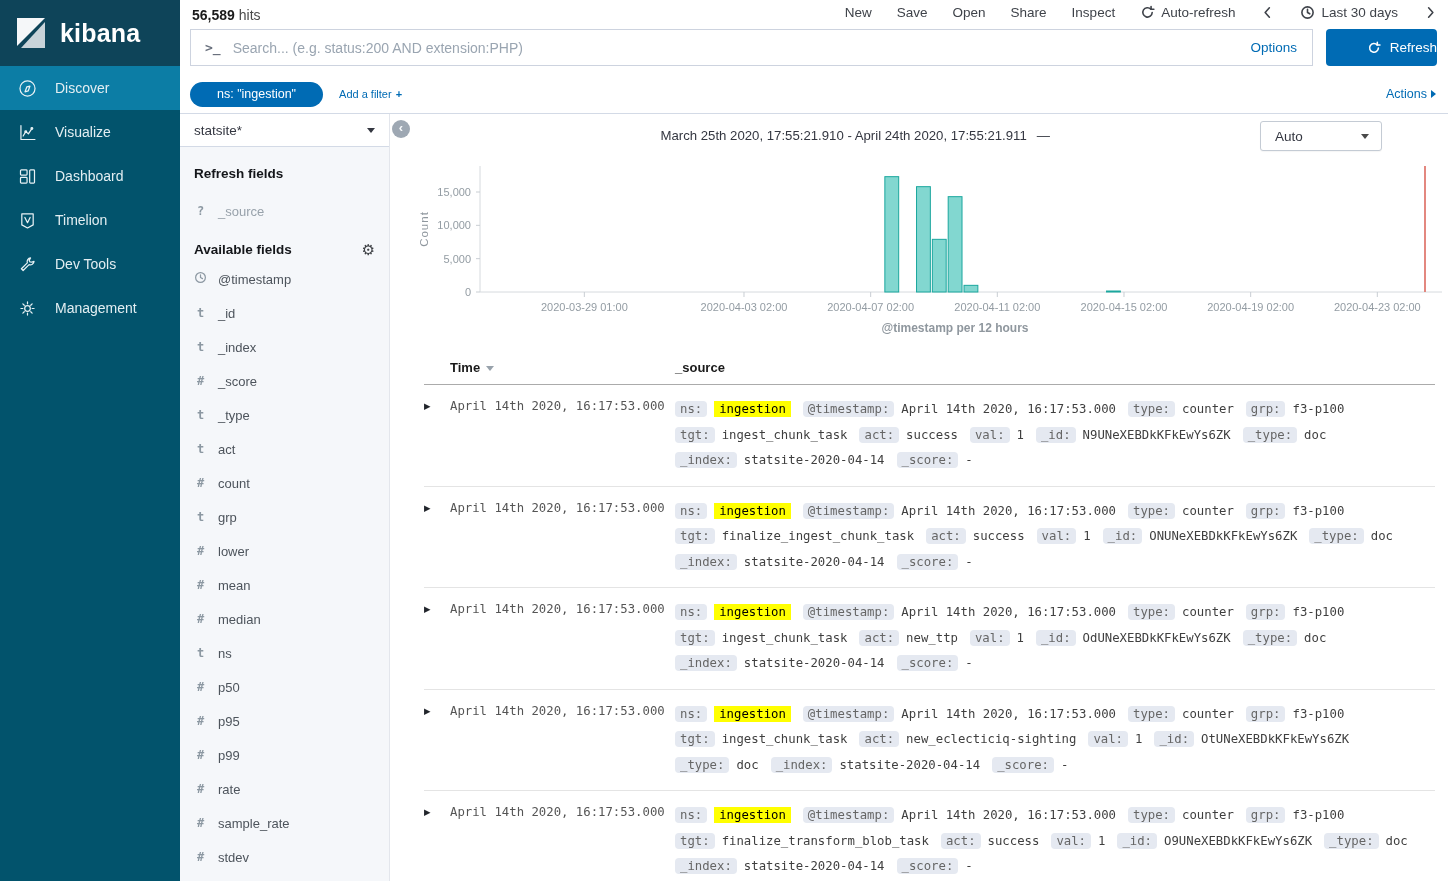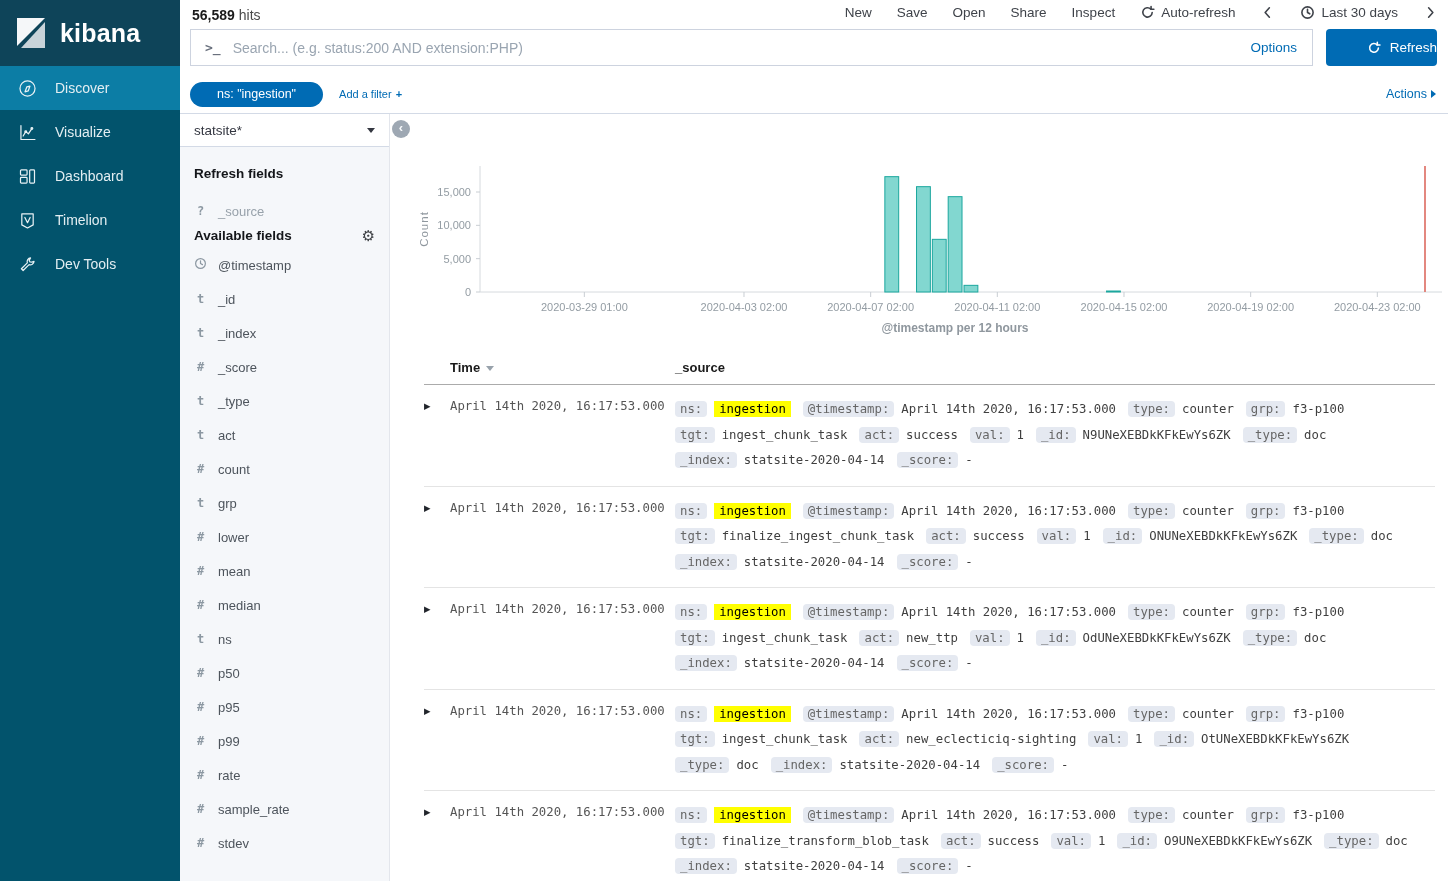--- a/index.html
+++ b/index.html
@@ -40,21 +40,21 @@
   .content { position:absolute; left:180px; right:0; top:114px; bottom:0; background:#fff; }
 
   
   .fields-panel { position:absolute; left:0; top:0; bottom:0; width:210px; background:#F5F7FA; border-right:1px solid #E3E6EC; }
   .index-row { height:33px; background:#fff; border-bottom:1px solid #D3DAE6; display:flex; align-items:center; padding:0 14px; font-size:13.5px; color:#343741; cursor:pointer; }
   .index-row .caret-down { margin-left:auto; }
   .caret-down { width:0; height:0; border-left:4.5px solid transparent; border-right:4.5px solid transparent; border-top:5.5px solid #343741; }
   .fields-body { padding:0 14px; }
   .fields-h { font-size:13.5px; font-weight:700; color:#14161A; }
   .fields-h.sel { margin-top:19px; }
-  .fields-h-row { margin-top:0; display:flex; align-items:flex-start; justify-content:space-between; }
+  .fields-h-row { margin-top:14px; display:flex; align-items:flex-start; justify-content:space-between; }
   .gear-btn { font-size:15px; color:#3F4246; cursor:pointer; line-height:1; }
   .field-item { height:34px; display:flex; align-items:center; gap:11px; font-size:13px; color:#4D545C; cursor:pointer; }
   .field-item .ficon { width:13px; text-align:center; color:#8C98A2; font-weight:700; font-size:12px; font-family:"DejaVu Sans Mono","Liberation Mono",monospace; }
   .field-item.dim .fname { color:#98A2AB; }
   .field-item svg { width:13px; height:13px; stroke:#8C98A2; stroke-width:1.5; fill:none; stroke-linecap:round; }
   #selected-field { margin-top:13px; }
   #field-list { margin-top:5px; }
 
   
   .collapse-btn { position:absolute; left:212px; top:6px; width:18px; height:18px; border-radius:50%; background:#9EA8B3; color:#F7F9FB; font-size:13px; line-height:16px; text-align:center; cursor:pointer; font-weight:700; }
@@ -121,20 +121,27 @@
         <path d="M5.5 4.5h13V17l-6.5 3.5L5.5 17z"></path>
         <path d="M9 8.5l3 6 3-6"></path>
       </svg>
     <span>Timelion</span>
   </div>
   <div class="nav-item">
     <svg viewBox="0 0 24 24">
         <path d="M19.5 8.5a4.3 4.3 0 01-5.7 3.6L7 18.9l-2-2 6.8-6.8a4.3 4.3 0 013.7-5.6l-1.6 2.8 1 1.8 2 .2z"></path>
       </svg>
     <span>Dev Tools</span>
+  </div>
+  <div class="nav-item">
+    <svg viewBox="0 0 24 24">
+        <circle cx="12" cy="12" r="3.2"></circle>
+        <path d="M12 4.5v2.2M12 17.3v2.2M4.5 12h2.2M17.3 12h2.2M6.7 6.7l1.6 1.6M15.7 15.7l1.6 1.6M17.3 6.7l-1.6 1.6M8.3 15.7l-1.6 1.6"></path>
+      </svg>
+    <span>Management</span>
   </div>
 </div>
 
 <div class="main-header">
   <div class="hits-line">
     <b>56,589</b><span class="hits-word">hits</span>
   </div>
   <div class="top-menu">
     <span class="itm">New</span>
     <span class="itm">Save</span>
@@ -299,20 +306,30 @@
   <div class="field-item">
     
     
   </div>
 </div>
     </div>
   </div>
 
   <div class="collapse-btn">‹</div>
 
+  <div class="chart-head">
+    <div class="chart-title-wrap">
+      <span>March 25th 2020, 17:55:21.910 - April 24th 2020, 17:55:21.911</span>
+      <span>—</span>
+    </div>
+    <div class="interval-select">
+      <span>Auto</span>
+      <span class="caret-down"></span>
+    </div>
+  </div>
 
   <svg id="histogram" width="1058" height="186" viewBox="0 0 1058 186">
       <line x1="90" y1="4" x2="90" y2="130" stroke="#D6DADE" stroke-width="1"></line>
       <line x1="90" y1="130" x2="1052" y2="130" stroke="#D6DADE" stroke-width="1"></line>
       <line x1="86" y1="130" x2="90" y2="130" stroke="#C9CED3"></line>
       <text x="81" y="134" text-anchor="end" font-size="11" fill="#939CA3" font-family="Liberation Sans, sans-serif">0</text>
       <line x1="86" y1="96.66666666666666" x2="90" y2="96.66666666666666" stroke="#C9CED3"></line>
       <text x="81" y="100.66666666666666" text-anchor="end" font-size="11" fill="#939CA3" font-family="Liberation Sans, sans-serif">5,000</text>
       <line x1="86" y1="63.33333333333333" x2="90" y2="63.33333333333333" stroke="#C9CED3"></line>
       <text x="81" y="67.33333333333333" text-anchor="end" font-size="11" fill="#939CA3" font-family="Liberation Sans, sans-serif">10,000</text>

